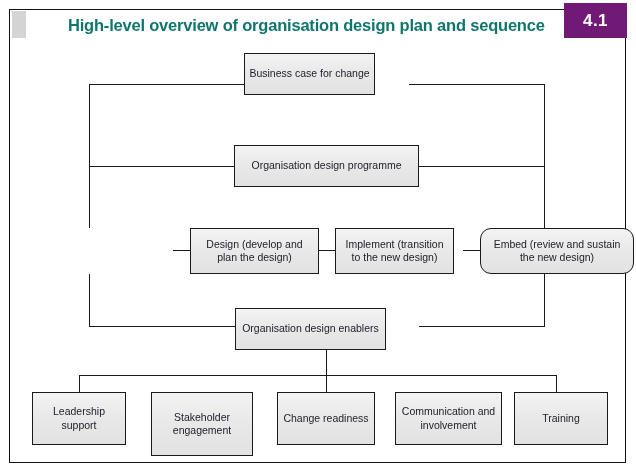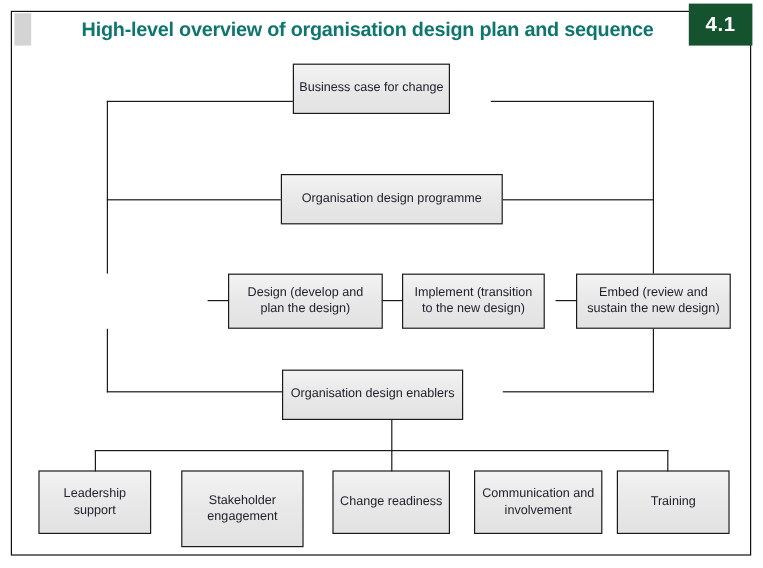--- a/index.html
+++ b/index.html
@@ -37,22 +37,22 @@
     font-size:16.5px;
     font-weight:bold;
     color:#0f766e;
     letter-spacing:-0.2px;
     white-space:nowrap;
     margin-left:36px;
   }
   #badge{
     position:absolute;
     right:9px;top:3px;
-    width:53px;height:35px;
-    background:#14532d;
+    width:63px;height:35px;
+    background:#701a75;
     color:#ffffff;
     font-size:17px;
     font-weight:bold;
     display:flex;align-items:center;justify-content:center;
     letter-spacing:0.5px;
   }
   
   #canvas{
     position:absolute;
     left:9px;top:44px;
@@ -121,21 +121,21 @@
     <div class="conn vline" style="left:70px;  top:331px; height:18px;"></div>
     <div class="conn vline" style="left:317px; top:331px; height:18px;"></div>
     <div class="conn vline" style="left:547px; top:331px; height:18px;"></div>
 
     <div class="node" style="left:235px; top:9px;  width:131px; height:42px;">Business case for change</div>
 
     <div class="node" style="left:225px; top:101px; width:185px; height:42px;">Organisation design programme</div>
 
     <div class="node" style="left:181px; top:184px; width:129px; height:46px;">Design (develop and plan the design)</div>
     <div class="node" style="left:326px; top:184px; width:119px; height:46px;">Implement (transition to the new design)</div>
-    <div class="node" style="left:471px; top:184px; width:129px; height:46px;">Embed (review and sustain the new design)</div>
+    <div class="node" style="left:471px; top:184px; width:154px; height:46px;border-radius:11px;">Embed (review and sustain the new design)</div>
 
     <div class="node" style="left:226px; top:264px; width:151px; height:42px;">Organisation design enablers</div>
 
     <div class="node" style="left:23px;  top:348px; width:94px; height:53px;">Leadership support</div>
     <div class="node" style="left:142px; top:348px; width:102px; height:64px;">Stakeholder engagement</div>
     <div class="node" style="left:268px; top:348px; width:98px; height:53px;">Change readiness</div>
     <div class="node" style="left:386px; top:348px; width:107px; height:53px;">Communication and involvement</div>
     <div class="node" style="left:505px; top:348px; width:94px; height:53px;">Training</div>
 
   </div>

